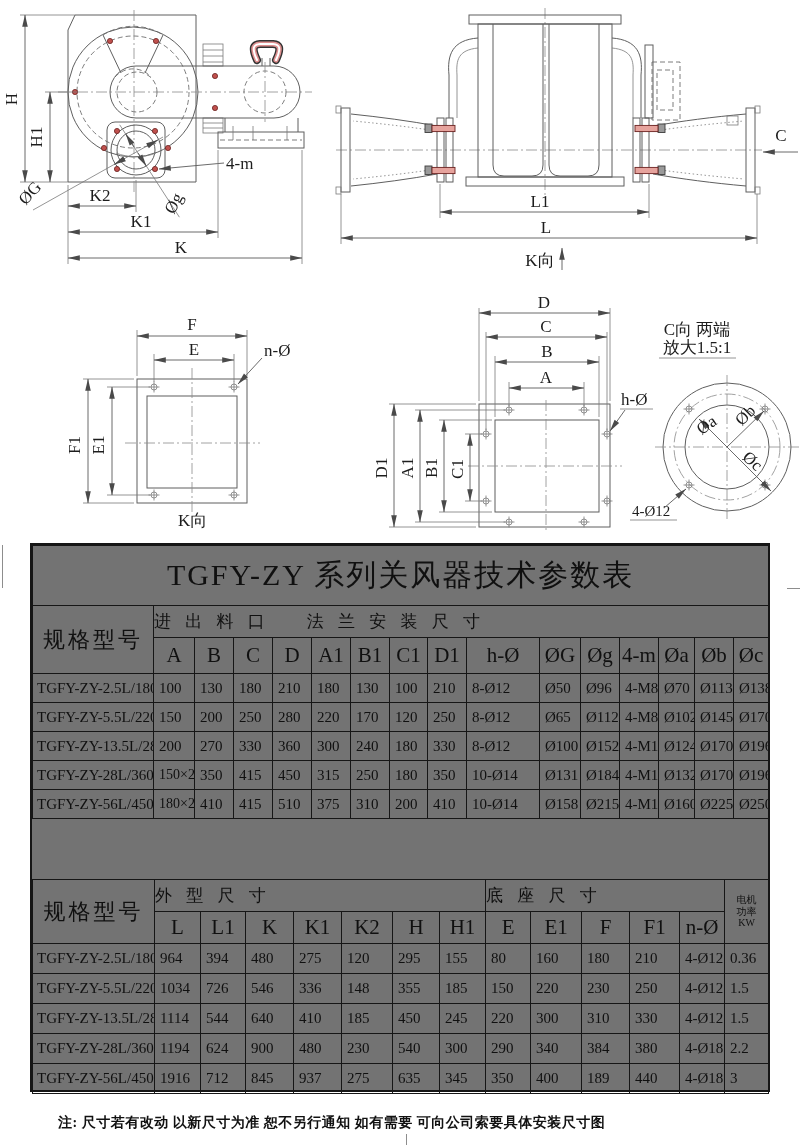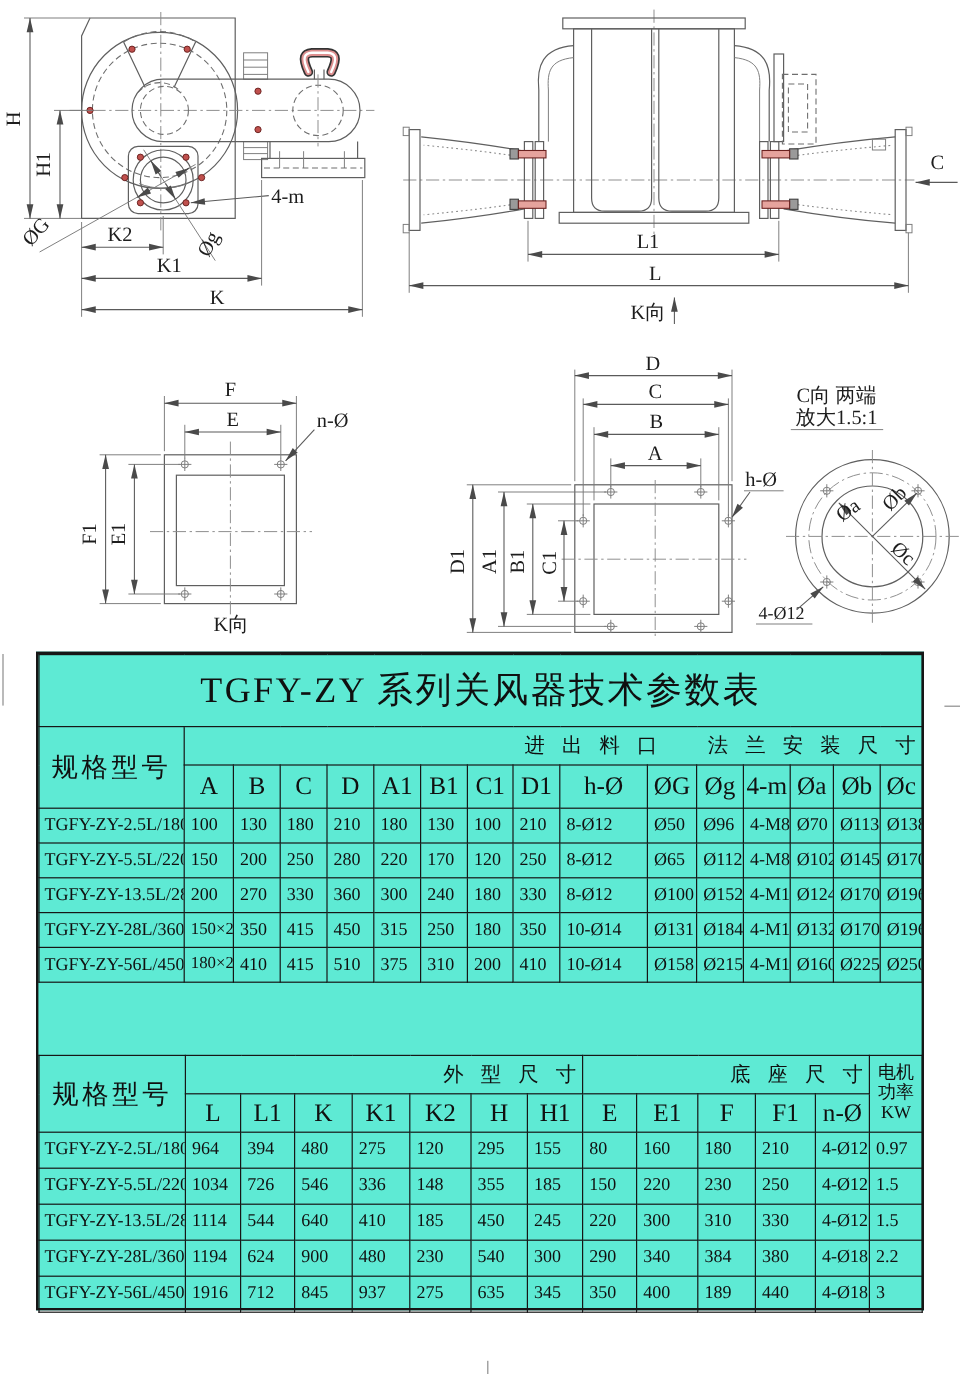--- a/index.html
+++ b/index.html
@@ -15,36 +15,36 @@
   .dsh  { stroke:#6e6e6e; fill:none; stroke-width:0.9; stroke-dasharray:5 3; }
   .dot  { stroke:#8a8a8a; fill:none; stroke-width:0.9; stroke-dasharray:1.5 2.5; }
   .dim  { stroke:#5a5a5a; fill:none; stroke-width:0.9; }
   .ext  { stroke:#7a7a7a; fill:none; stroke-width:0.8; }
   .dl   { font-family:"Liberation Serif", serif; font-size:17px; fill:#1d1d1d; }
   .dls  { font-family:"Liberation Serif", serif; font-size:15px; fill:#1d1d1d; }
   .rd   { fill:#c0504d; stroke:#6b2220; stroke-width:0.8; }
 
   
   .tables-frame { position:absolute; left:30px; top:543px; width:740px; height:549px;
-                  border:2px solid #161616; background:#5eead4; }
+                  border:2px solid #161616; background:#737373; }
   table.ptable { border-collapse:collapse; width:100%; table-layout:fixed;
                  font-family:"Liberation Serif", serif; color:#101010; }
   .ptable th, .ptable td { border:1px solid #161616; overflow:hidden; white-space:nowrap; }
   .title-row th { height:60px; font-size:30px; font-weight:normal; letter-spacing:2px; text-align:center; }
   th.spec  { font-size:22px; font-weight:normal; letter-spacing:3px; text-align:center; }
   th.group { height:32px; font-size:17px; font-weight:normal; letter-spacing:5px;
-             text-align:right; white-space:pre; }
+             text-align:left; white-space:pre; }
   tr.colrow th { height:36px; font-size:21px; font-weight:normal; text-align:center; }
   #t2 tr.colrow th { height:32px; }
   #t2 tr.gh th { height:32px; }
   .ptable td { height:29px; font-size:15px; text-align:left; padding-left:5px; }
   #t2 td { height:30px; }
   td.model { font-size:15px; padding-left:4px; }
   td.small { font-size:14px; }
-  th.power { font-size:15px; font-weight:normal; line-height:1.15; text-align:center; white-space:pre-line; }
+  th.power { font-size:10px; font-weight:normal; line-height:1.15; text-align:center; white-space:pre-line; }
   .gap { height:60px; }
 
   .note { position:absolute; left:58px; top:1114px; font-size:14px; font-weight:bold;
           color:#111; letter-spacing:0.5px; font-family:"Liberation Serif", serif; }
 
   
   .mark { position:absolute; background:#8d8d8d; }
   .mark.left   { left:2px;  top:545px; width:1px; height:43px; }
   .mark.right  { left:787px; top:588px; width:13px; height:1px; }
   .mark.bottom { left:406px; top:1134px; width:1px; height:11px; }
@@ -469,21 +469,21 @@
             <td>480</td>
             <td>275</td>
             <td>120</td>
             <td>295</td>
             <td>155</td>
             <td>80</td>
             <td>160</td>
             <td>180</td>
             <td>210</td>
             <td>4-Ø12</td>
-            <td>0.97</td>
+            <td>0.36</td>
           </tr>
           <tr>
             <td class="model">TGFY-ZY-5.5L/220</td>
             <td>1034</td>
             <td>726</td>
             <td>546</td>
             <td>336</td>
             <td>148</td>
             <td>355</td>
             <td>185</td>
@@ -539,18 +539,19 @@
             <td>400</td>
             <td>189</td>
             <td>440</td>
             <td>4-Ø18</td>
             <td>3</td>
           </tr>
         </tbody>
   </table>
 </div>
 
+<div class="note">注: 尺寸若有改动 以新尺寸为准 恕不另行通知 如有需要 可向公司索要具体安装尺寸图</div>
 
 <div class="mark left"></div>
 <div class="mark right"></div>
 <div class="mark bottom"></div>
 
 </div>
 
 </body></html>

